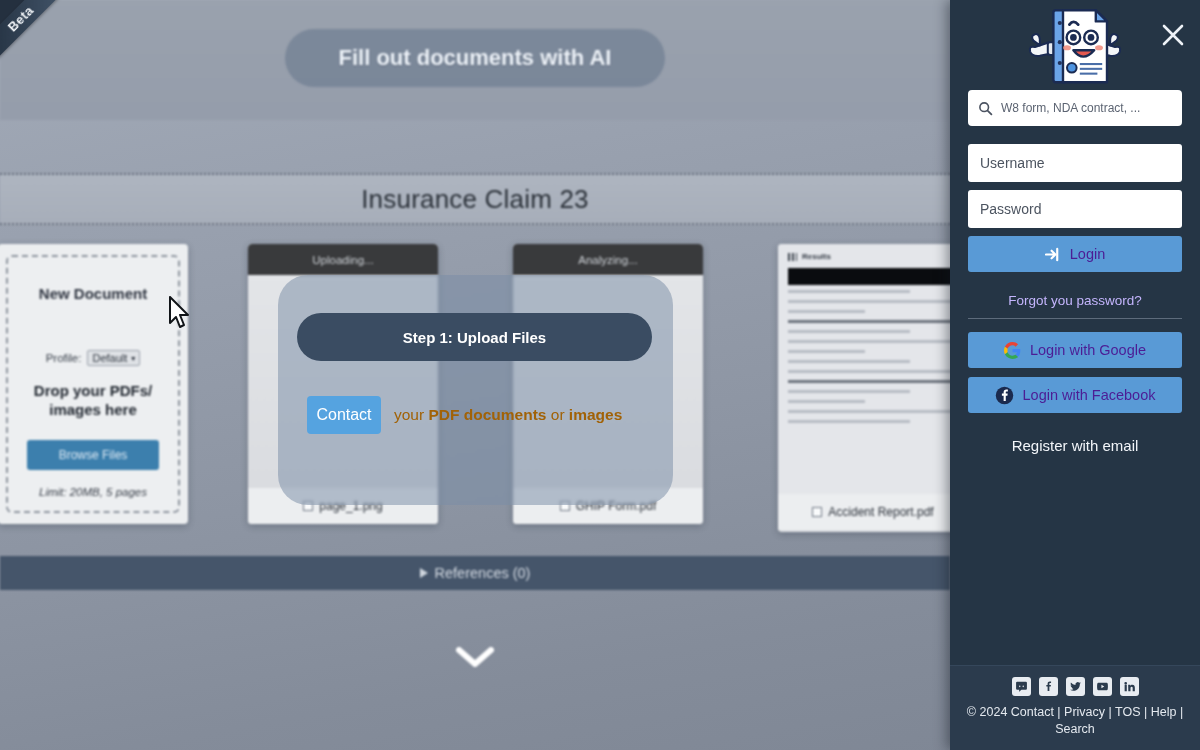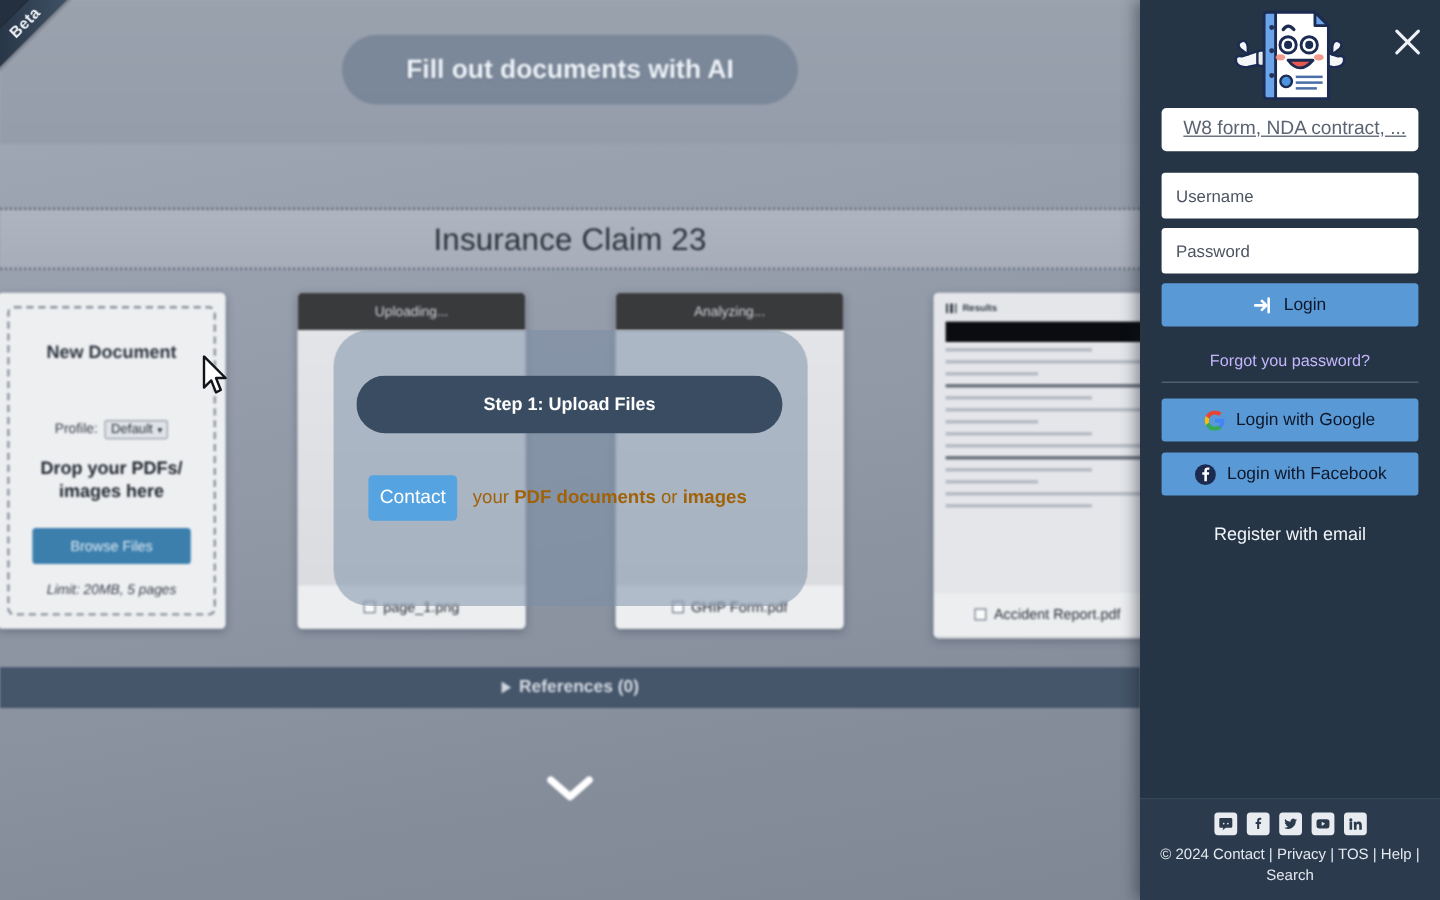--- a/index.html
+++ b/index.html
@@ -190,21 +190,21 @@
   .pv-line.dark { background:#6d747e; }
 
   
   #refs-bar {
     position: absolute; left: 0; top: 556px;
     width: 950px; height: 34px;
     background: #45556a;
     display: flex; align-items: center; justify-content: center;
     gap: 7px;
     color: #d6dce4;
-    font-size: 14.5px; font-weight: bold;
+    font-size: 14.5px; font-weight: normal;
     filter: blur(0.9px);
   }
   .tri-right {
     width: 0; height: 0;
     border-left: 8px solid #cfd6de;
     border-top: 5.5px solid transparent;
     border-bottom: 5.5px solid transparent;
   }
 
   
@@ -288,26 +288,25 @@
   #sb-search-wrap { padding: 0 18px; }
   #sb-search {
     height: 36px;
     background: #ffffff;
     border-radius: 4px;
     display: flex; align-items: center;
     padding: 0 10px; gap: 8px;
   }
   #sb-search-input {
     border: none; outline: none;
-    font-size: 16px;
+    font-size: 12px;
     color: #4a5260;
     flex: 1;
     font-family: "Liberation Sans", sans-serif;
     background: transparent;
-    text-decoration: underline;
   }
   #sb-search-input::placeholder { color: #5c6472; }
 
   #sb-form { padding: 18px 18px 12px; display: flex; flex-direction: column; gap: 8px; }
   .sb-input {
     height: 38px;
     background: #ffffff;
     border: none; outline: none;
     border-radius: 3px;
     padding: 0 12px;
@@ -315,21 +314,21 @@
     color: #333b47;
     font-family: "Liberation Sans", sans-serif;
   }
   .sb-input::placeholder { color: #4c5460; }
 
   .sb-btn {
     height: 36px;
     background: #599ad6;
     border: none;
     border-radius: 3px;
-    color: #0f172a;
+    color: #4c1d95;
     font-size: 14.5px;
     display: flex; align-items: center; justify-content: center;
     gap: 9px;
     cursor: pointer;
     font-family: "Liberation Sans", sans-serif;
   }
   #sb-forgot {
     text-align: center;
     color: #c4b5fd;
     font-size: 13.5px;

